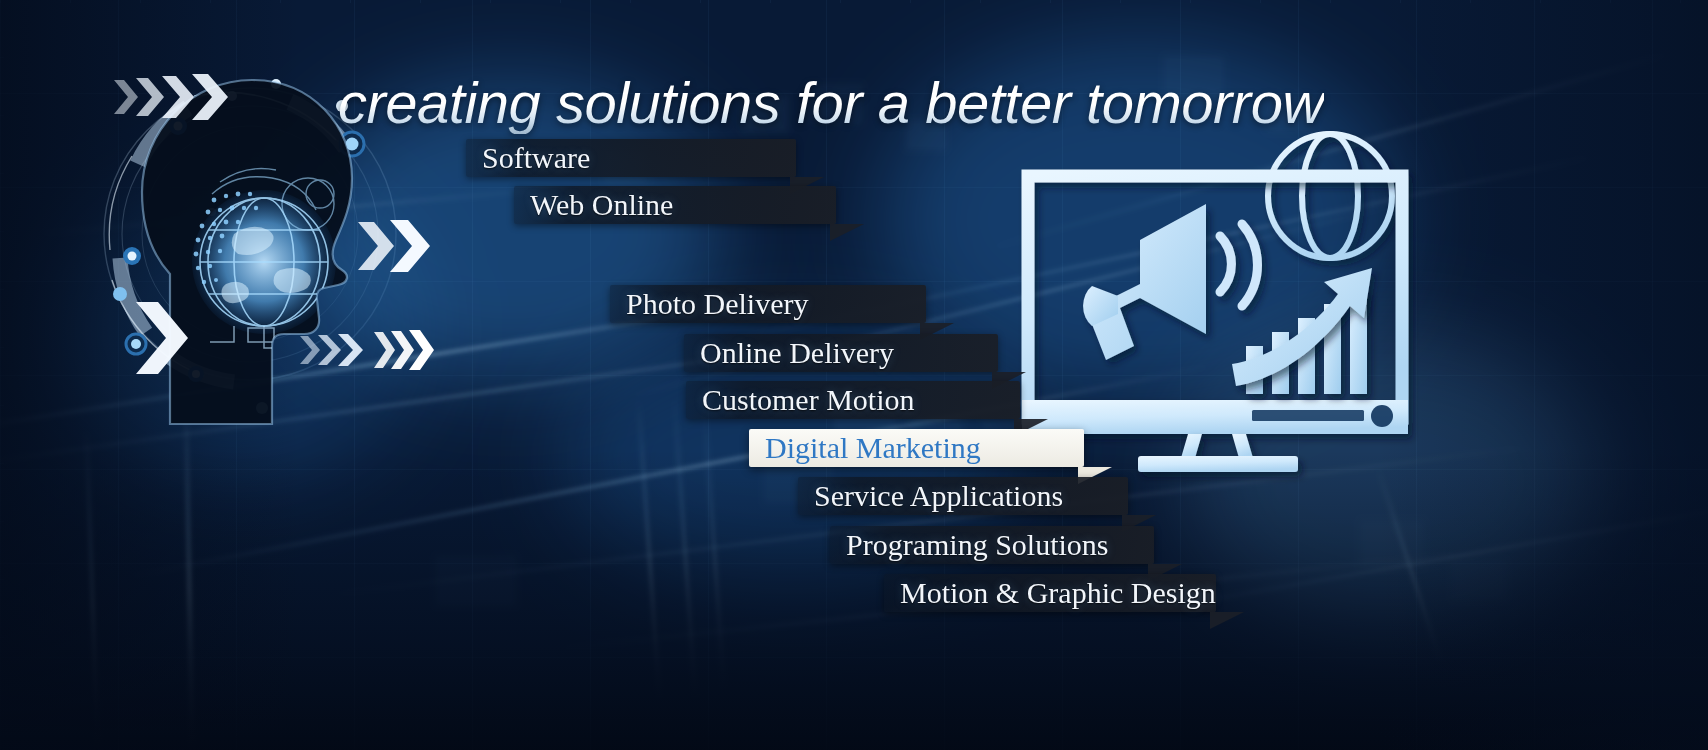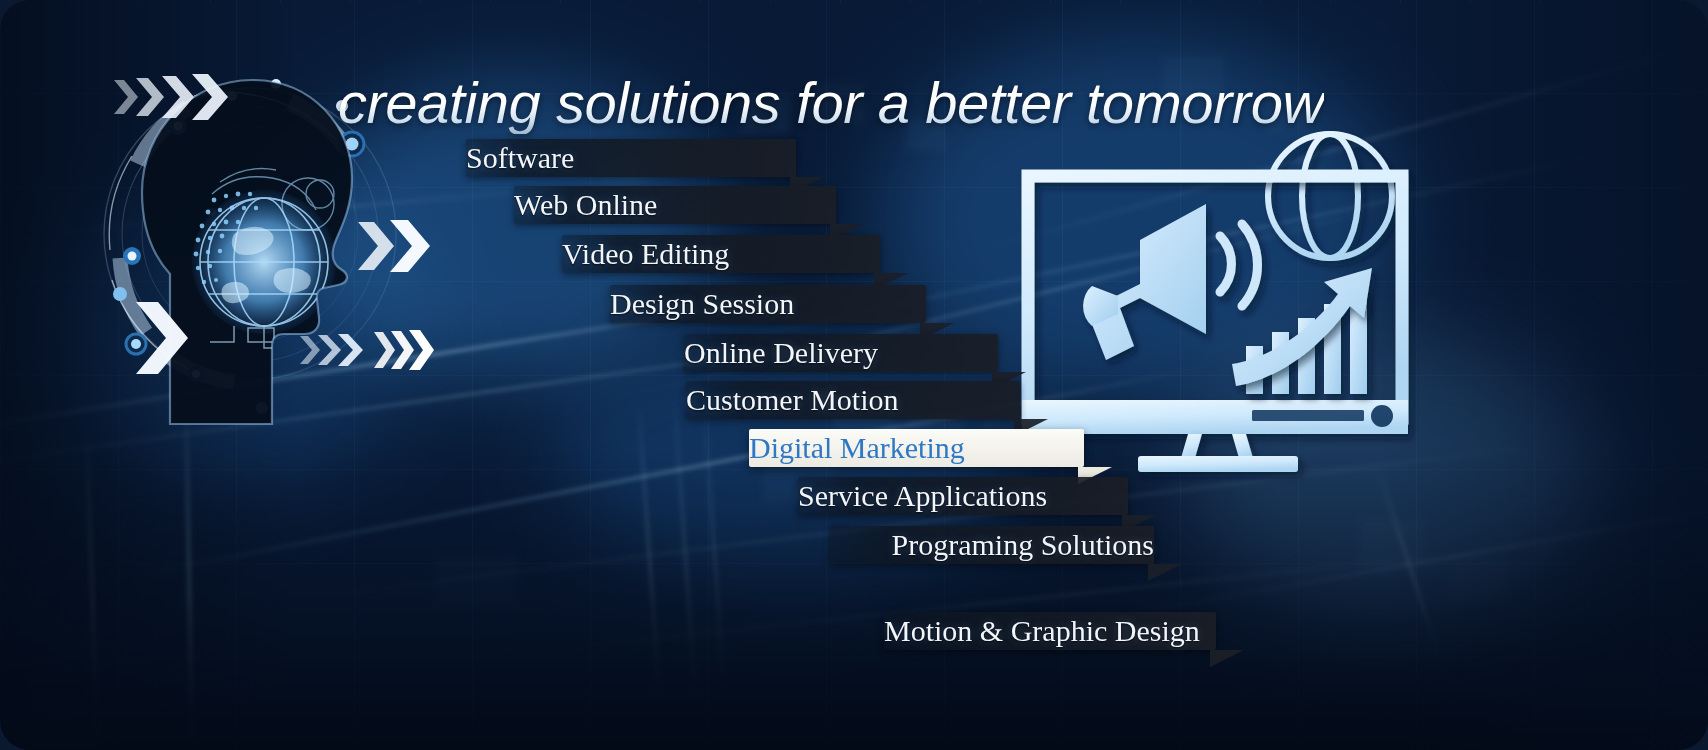--- a/index.html
+++ b/index.html
@@ -12,21 +12,20 @@
   #stage{
     position:relative;
     width:1708px; height:750px;
     overflow:hidden;
     background:
       radial-gradient(ellipse 780px 560px at 520px 300px, rgba(24,86,160,0.55) 0%, rgba(16,58,116,0.30) 45%, rgba(0,0,0,0) 75%),
       radial-gradient(ellipse 900px 700px at 1180px 250px, rgba(20,72,140,0.50) 0%, rgba(12,46,96,0.25) 50%, rgba(0,0,0,0) 80%),
       radial-gradient(ellipse 1300px 900px at 900px 40px, rgba(30,96,170,0.35) 0%, rgba(0,0,0,0) 70%),
       linear-gradient(175deg, #123a6e 0%, #10315f 18%, #0d2ames 30%, #0b2449 48%, #081a36 70%, #050f23 100%);
     background-color:#081a36;
-    border-radius:30px;
   }
 
   
   .bg-layer{ position:absolute; inset:0; pointer-events:none; }
 
   .bg-blocks{
     opacity:.55;
     background-image:
       linear-gradient(90deg, rgba(90,160,230,0.10) 1px, transparent 1px),
       linear-gradient(0deg, rgba(90,160,230,0.07) 1px, transparent 1px);
@@ -133,21 +132,21 @@
     opacity:.92;
   }
   .menu-label{
     position:relative;
     z-index:3;
     font-family:"Liberation Serif", serif;
     font-size:30px;
     line-height:38px;
     color:#f2f6fb;
     text-shadow:0 1px 2px rgba(0,0,0,0.75), 0 0 10px rgba(120,180,240,0.28);
-    padding:0 0;
+    padding:0 16px;
   }
 
   
   .menu-item.active .menu-bar{
     background:linear-gradient(180deg,#fbfbf7 0%,#f3f2ec 55%,#eceae2 100%);
     box-shadow:0 3px 9px rgba(0,0,0,0.45);
   }
   .menu-item.active .menu-tail{
     background:#ece9df;
     opacity:1;
@@ -493,29 +492,24 @@
       <div class="menu-item" style="left: 466px; top: 139px; width: 330px; justify-content: flex-start;">
         <div class="menu-bar" style="width: 330px;"></div>
         <div class="menu-tail" style="left: 324px;"></div>
         <span class="menu-label">Software</span>
       </div>
       <div class="menu-item" style="left: 514px; top: 186px; width: 322px; justify-content: flex-start;">
         <div class="menu-bar" style="width: 322px;"></div>
         <div class="menu-tail" style="left: 316px;"></div>
         <span class="menu-label">Web Online</span>
       </div>
-      <div class="menu-item" style="left: 562px; top: 235px; width: 318px; justify-content: flex-start;">
-        <div class="menu-bar" style="width: 318px;"></div>
-        <div class="menu-tail" style="left: 312px;"></div>
-        <span class="menu-label">Video Editing</span>
-      </div>
       <div class="menu-item" style="left: 610px; top: 285px; width: 316px; justify-content: flex-start;">
         <div class="menu-bar" style="width: 316px;"></div>
         <div class="menu-tail" style="left: 310px;"></div>
-        <span class="menu-label">Design Session</span>
+        <span class="menu-label">Photo Delivery</span>
       </div>
       <div class="menu-item" style="left: 684px; top: 334px; width: 314px; justify-content: flex-start;">
         <div class="menu-bar" style="width: 314px;"></div>
         <div class="menu-tail" style="left: 308px;"></div>
         <span class="menu-label">Online Delivery</span>
       </div>
       <div class="menu-item" style="left: 686px; top: 381px; width: 334px; justify-content: flex-start;">
         <div class="menu-bar" style="width: 334px;"></div>
         <div class="menu-tail" style="left: 328px;"></div>
         <span class="menu-label">Customer Motion</span>
@@ -523,25 +517,25 @@
       <div class="menu-item active" style="left: 730px; top: 429px; width: 335px; justify-content: flex-start; margin-left: 19px;">
         <div class="menu-bar" style="width: 335px;"></div>
         <div class="menu-tail" style="left: 329px;"></div>
         <span class="menu-label">Digital Marketing</span>
       </div>
       <div class="menu-item" style="left: 798px; top: 477px; width: 330px; justify-content: flex-start;">
         <div class="menu-bar" style="width: 330px;"></div>
         <div class="menu-tail" style="left: 324px;"></div>
         <span class="menu-label">Service Applications</span>
       </div>
-      <div class="menu-item" style="left: 830px; top: 526px; width: 324px; justify-content: flex-end;">
+      <div class="menu-item" style="left: 830px; top: 526px; width: 324px; justify-content: flex-start;">
         <div class="menu-bar" style="width: 324px;"></div>
         <div class="menu-tail" style="left: 318px;"></div>
         <span class="menu-label">Programing Solutions</span>
       </div>
-      <div class="menu-item" style="left: 884px; top: 574px; width: 332px; justify-content: flex-start; margin-top: 38px;">
+      <div class="menu-item" style="left: 884px; top: 574px; width: 332px; justify-content: flex-start;">
         <div class="menu-bar" style="width: 332px;"></div>
         <div class="menu-tail" style="left: 326px;"></div>
         <span class="menu-label">Motion &amp; Graphic Design</span>
       </div>
     </nav>
 
 </div>
 
 </body></html>

